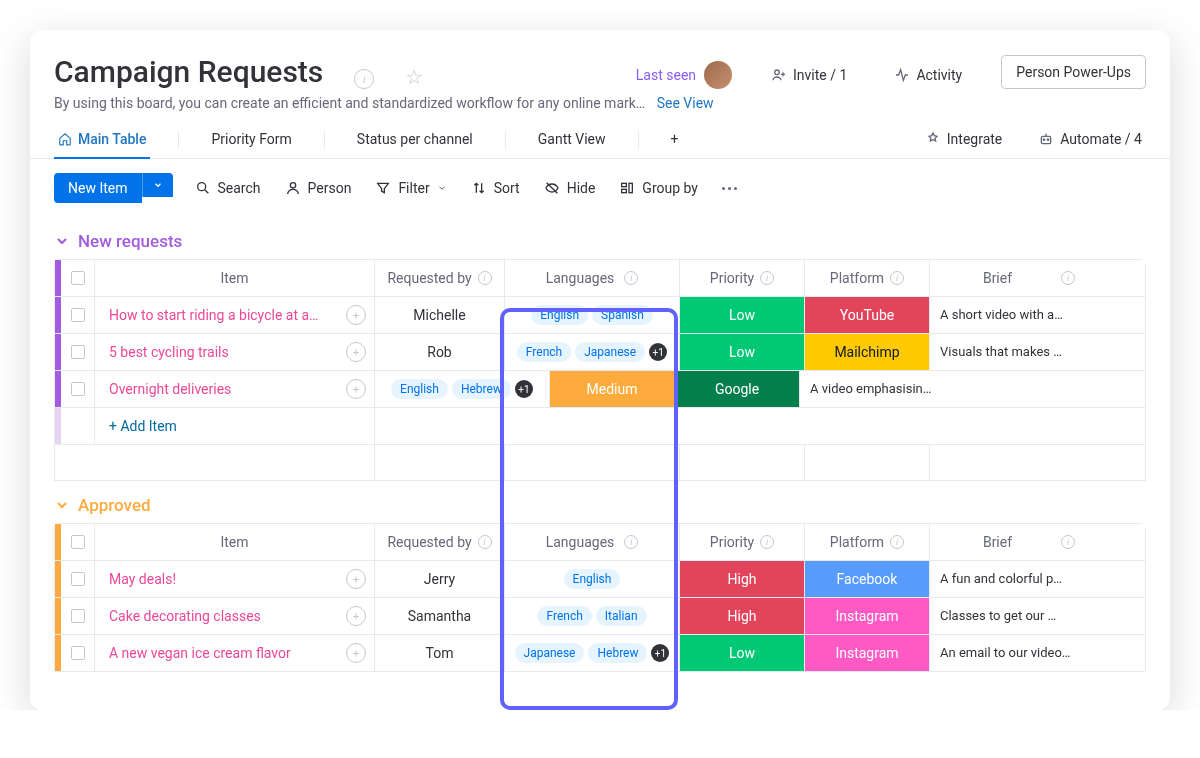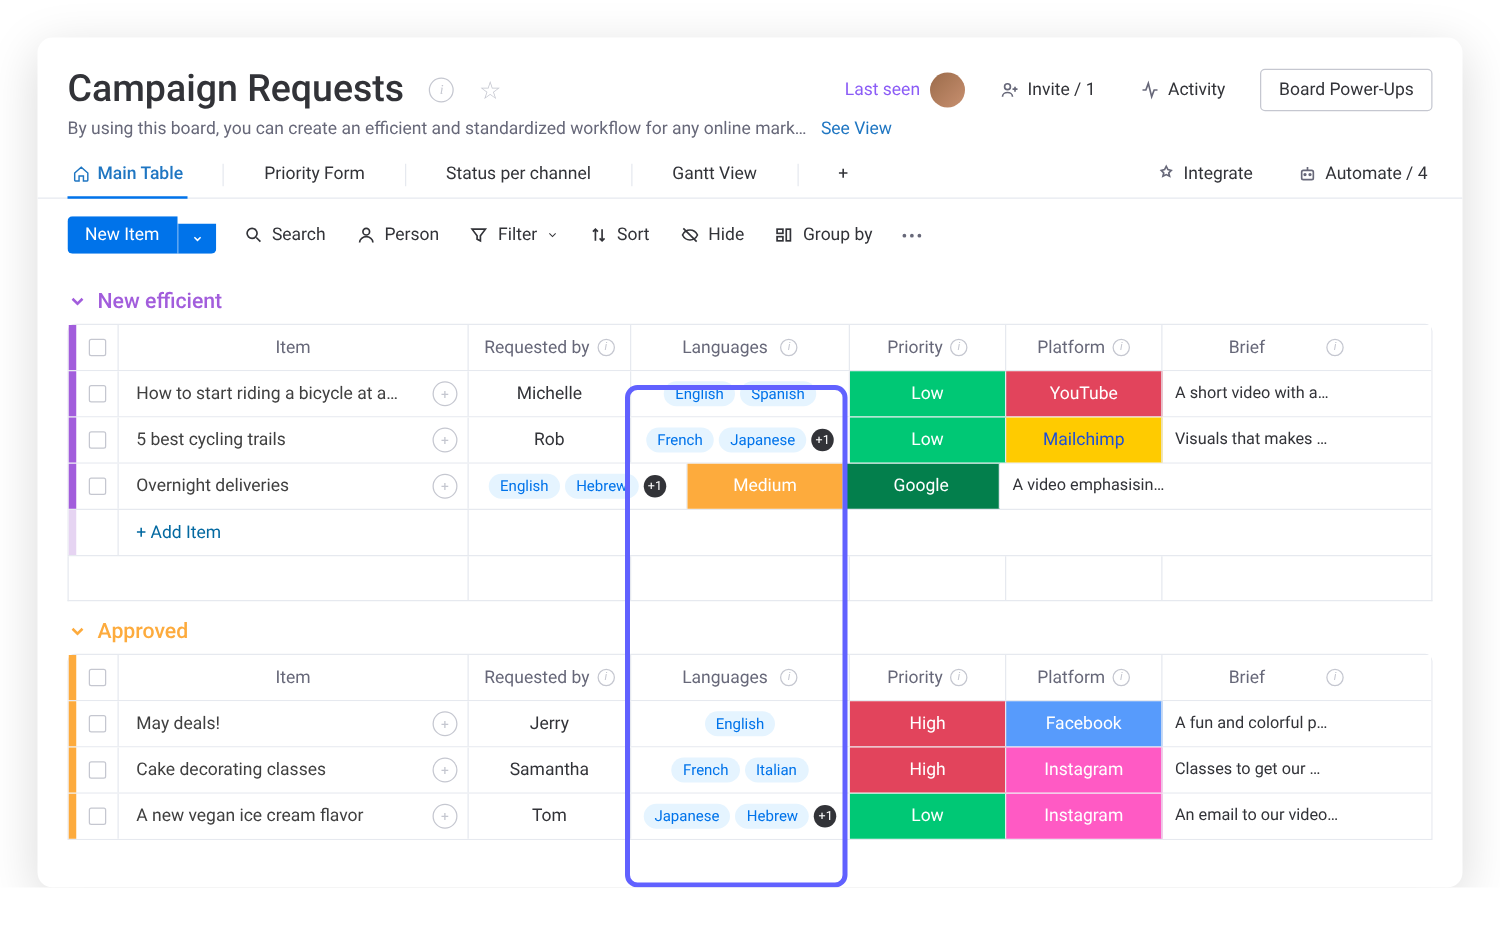--- a/index.html
+++ b/index.html
@@ -1,36 +1,36 @@
 <!DOCTYPE html>
 <html><head>
 <meta charset="utf-8">
 <style>
 *{box-sizing:border-box;margin:0;padding:0;font-family:-apple-system,BlinkMacSystemFont,"Segoe UI",Roboto,sans-serif}
 body{background:#fff;padding:30px 0 0 0}
 .board{width:1140px;margin:0 auto;background:#fff;border-radius:12px;box-shadow:0 10px 40px rgba(0,0,0,0.15);padding:24px 0 0 0;overflow:hidden;position:relative;height:680px}
 .header{padding:0 24px}
-.title-row{display:flex;align-items:center;gap:20px;margin-bottom:6px}
+.title-row{display:flex;align-items:flex-end;gap:31px;margin-bottom:6px}
 .title{font-size:30px;font-weight:500;color:#323338}
 .io{width:20px;height:20px;border:1.5px solid #c5c7d0;border-radius:50%;display:flex;align-items:center;justify-content:center;font-size:11px;color:#c5c7d0;font-style:italic;font-family:Georgia,serif}
 .star{color:#c5c7d0;font-size:20px}
 .hspace{flex:1}
 .lastseen{display:flex;align-items:center;gap:8px;color:#8b5cf6;font-size:14px}
 .avatar{width:28px;height:28px;border-radius:50%;background:linear-gradient(135deg,#9b6b4a,#c89070)}
 .hbtn{display:flex;align-items:center;gap:6px;padding:6px 8px;color:#323338;font-size:14px;border-radius:4px;cursor:pointer}
 .powerups{border:1px solid #c5c7d0;border-radius:4px;padding:8px 14px;font-size:14px}
 .desc{color:#676879;font-size:14px;margin-bottom:10px}
 .seemore{color:#1f76c2;cursor:pointer;margin-left:8px}
 .tabs{display:flex;align-items:center;gap:28px;border-bottom:1px solid #e6e9ef;padding:0 24px}
 .tab{display:flex;align-items:center;gap:6px;padding:10px 4px;color:#323338;font-size:14px;cursor:pointer;border-bottom:2px solid transparent;margin-bottom:-1px}
 .tab.active{border-bottom-color:#0073ea;color:#1f76c2;font-weight:500}
 .tab-home{width:14px;height:14px}
 .vdiv{width:1px;height:18px;background:#e6e9ef}
 .toolbar{display:flex;align-items:center;gap:20px;padding:14px 24px}
-.newbtn{display:flex;align-items:flex-end;border-radius:4px;overflow:hidden}
+.newbtn{display:flex;align-items:flex-start;border-radius:4px;overflow:hidden}
 .newbtn-main{background:#0073ea;color:#fff;padding:7px 14px;font-size:14px;cursor:pointer}
 .newbtn-drop{background:#0073ea;color:#fff;padding:7px 10px;border-left:1px solid rgba(255,255,255,0.3);cursor:pointer;display:flex;align-items:center}
 .tbtn{display:flex;align-items:center;gap:7px;color:#323338;font-size:14px;cursor:pointer;padding:4px 2px}
 .dots{display:flex;gap:3px}
 .dots span{width:3px;height:3px;background:#676879;border-radius:50%}
 .group{padding:0 24px;margin-top:14px}
 .ghead{display:flex;align-items:center;gap:8px;margin-bottom:8px;cursor:pointer}
 .ghead.purple{color:#a25ddc}
 .ghead.orange{color:#fdab3d}
 .ghead svg{width:16px;height:16px}
@@ -38,21 +38,21 @@
 .table{border:1px solid #e6e9ef;border-radius:6px 6px 0 0;overflow:visible;position:relative}
 .row{display:flex;align-items:stretch;border-bottom:1px solid #e6e9ef;min-height:36px;background:#fff}
 .row:last-child{border-bottom:none}
 .row.hrow{background:#fff}
 .stripe{width:6px;flex-shrink:0}
 .purple .stripe{background:#a25ddc}
 .orange .stripe{background:#fdab3d}
 .purple .addrow .stripe{background:#e6d4f2}
 .chkcell{width:34px;display:flex;align-items:center;justify-content:center;border-right:1px solid #e6e9ef}
 .chk{width:14px;height:14px;border:1px solid #c5c7d0;border-radius:2px}
-.col-item{width:280px;display:flex;align-items:center;padding:0 14px;border-right:1px solid #e6e9ef;font-size:14px;color:#404040;position:relative}
+.col-item{width:280px;display:flex;align-items:center;padding:0 14px;border-right:1px solid #e6e9ef;font-size:14px;color:#ec4899;position:relative}
 .hrow .col-item,.hrow .col{justify-content:center;color:#676879}
 .bubble{position:absolute;right:8px;width:20px;height:20px;border:1.5px solid #c5c7d0;border-radius:50%;display:flex;align-items:center;justify-content:center}
 .bubble::after{content:"+";color:#c5c7d0;font-size:11px;position:absolute}
 .col{display:flex;align-items:center;justify-content:center;border-right:1px solid #e6e9ef;font-size:14px;color:#323338;padding:0 4px}
 .col-req{width:130px}
 .col-lang{width:175px;gap:4px;flex-wrap:wrap}
 .col-pri{width:125px;color:#fff}
 .col-plat{width:125px;color:#fff}
 .col-brief{width:155px;padding:0 10px;justify-content:flex-start;white-space:nowrap;overflow:hidden;text-overflow:ellipsis;display:block;line-height:36px;border-right:none}
 .row:not(.hrow) .col-brief{font-size:13px}
@@ -61,21 +61,21 @@
 .hinfo{width:14px;height:14px;border:1px solid #c5c7d0;border-radius:50%;font-size:9px;color:#c5c7d0;display:inline-flex;align-items:center;justify-content:center;margin-left:6px;font-style:italic}
 .addrow .col-item{color:#0369a1}
 .sumrow{display:flex;height:36px;border:1px solid #e6e9ef;border-top:none}
 .sumrow .sp{border-right:1px solid #e6e9ef}
 .highlight{position:absolute;border:4px solid #6161ff;border-radius:10px;pointer-events:none;z-index:5}
 svg{flex-shrink:0}
 .pill-low{background:#00c875}
 .pill-med{background:#fdab3d}
 .pill-high{background:#e2445c}
 .plat-youtube{background:#e2445c}
-.plat-mailchimp{background:#ffcb00;color:#1d4ed8}
+.plat-mailchimp{background:#ffcb00;color:#0f172a}
 .plat-google{background:#037f4c}
 .plat-facebook{background:#579bfc}
 .plat-instagram{background:#ff5ac4}
 </style>
 </head>
 <body>
 
 <div class="board">
 
   <div class="header">
@@ -96,21 +96,21 @@
           </svg>
         <span>Invite / 1</span>
       </div>
       <div class="hbtn">
         <svg width="16" height="16" viewBox="0 0 24 24" fill="none" stroke="#676879" stroke-width="2">
             <path d="M3 12h4l3-8 4 16 3-8h4"></path>
           </svg>
         <span>Activity</span>
       </div>
       <div class="powerups hbtn">
-        <span>Board Power-Ups</span>
+        <span>Person Power-Ups</span>
       </div>
     </div>
     <div class="desc">
       <span>By using this board, you can create an efficient and standardized workflow for any online mark…</span>
       <span class="seemore">See View</span>
     </div>
   </div>
 
   <div class="tabs">
     <div class="tab active">
@@ -214,21 +214,21 @@
         </div>
     </div>
   </div>
 
   <div id="groups">
       <div class="group purple">
     <div class="ghead purple">
       <svg viewBox="0 0 24 24" fill="none" stroke="currentColor" stroke-width="3">
             <path d="M6 9l6 6 6-6"></path>
           </svg>
-      <span class="gtitle">New efficient</span>
+      <span class="gtitle">New requests</span>
     </div>
     <div class="table">
       <div class="row hrow">
     <div class="stripe"></div>
     <div class="chkcell">
               <div class="chk"></div>
             </div>
     <div class="col-item">Item</div>
     <div class="col col-req">Requested by<span class="hinfo">i</span></div>
     <div class="col col-lang">Languages<span class="hinfo">i</span></div>

